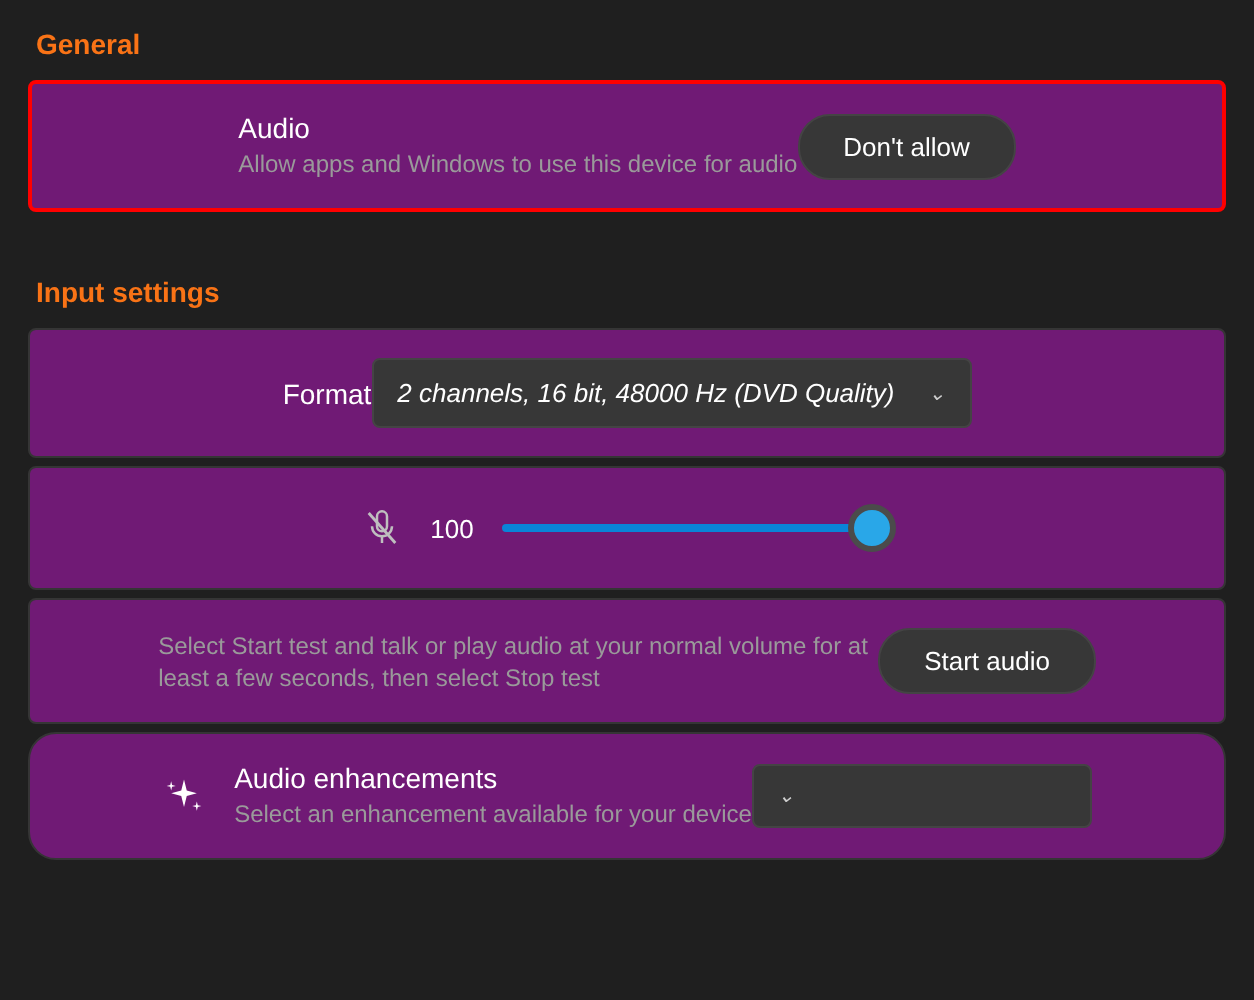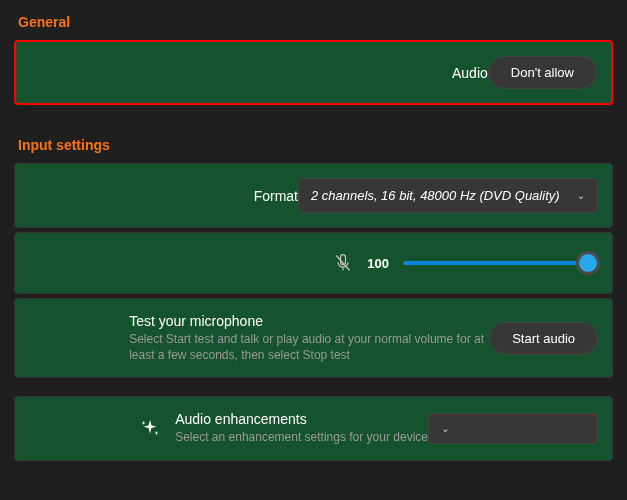--- a/index.html
+++ b/index.html
@@ -12,27 +12,27 @@
     overflow: hidden;
     padding: 10px 14px;
   }
   .section-header {
     font-size: 14px;
     font-weight: 600;
     color: #f97316;
     margin: 4px 4px 10px 4px;
   }
   .card {
-    background: #14532d;
+    background: #701a75;
     border: 1px solid #353535;
     border-radius: 4px;
     padding: 14px 14px;
     display: flex;
     align-items: center;
-    justify-content: flex-end;
+    justify-content: center;
     margin-bottom: 4px;
     min-height: 62px;
   }
   .card.highlight {
     border: 2px solid #ff0000;
   }
   .card .text-col { display: flex; flex-direction: column; gap: 2px; }
   .title { font-size: 14px; color: #ffffff; font-weight: 400; }
   .subtitle { font-size: 12px; color: #9a9a9a; font-weight: 400; line-height: 1.35; }
   .btn {
@@ -55,47 +55,48 @@
     align-items: center;
     gap: 16px;
     cursor: pointer;
     font-size: 13px;
     min-width: 300px;
     justify-content: space-between;
     font-style: italic;
   }
   .chev { font-size: 10px; color: #cfcfcf; }
   .vol-row { display: flex; align-items: center; gap: 14px; }
-  .vol-value { font-size: 13px; color: #ffffff; font-weight: bold; }
+  .vol-value { font-size: 13px; color: #ffffff; }
   .slider {
     position: relative; width: 195px; height: 16px;
   }
   .track {
     position: absolute; top: 50%; left: 0; width: 100%; height: 4px;
     background: #0a84d8; border-radius: 2px; transform: translateY(-50%);
   }
   .thumb {
     position: absolute; top: 50%; right: -2px; width: 18px; height: 18px;
     background: #29a7e8; border: 3px solid #4b4b4b; border-radius: 50%;
     transform: translateY(-50%); box-sizing: content-box;
   }
   .mic-icon { width: 20px; height: 20px; display: block; }
   .enh-row .text-col { margin-left: 14px; flex: 1; }
   .enh-lead { display:flex; align-items:center; }
   .sparkle-icon { width: 22px; height: 22px; display:block; }
-  .gap-top { margin-top: 18px; }
+  .gap-top { margin-top: 4px; border-radius: 14px; }
 </style>
 </head>
 <body>
 
 <div class="section-header">General</div>
 
 <div class="card highlight">
   <div class="text-col">
     <div class="title">Audio</div>
+    <div class="subtitle">Allow apps and Windows to use this device for audio</div>
   </div>
   <button class="btn">Don't allow</button>
 </div>
 
 <div class="spacer"></div>
 
 <div class="section-header">Input settings</div>
 
 <div class="card">
   <div class="title">Format</div>
@@ -116,34 +117,33 @@
     <span class="vol-value">100</span>
     <div class="slider">
       <div class="track"></div>
       <div class="thumb"></div>
     </div>
   </div>
 </div>
 
 <div class="card" style="align-items:center;">
   <div class="text-col" style="max-width:360px;">
-    <div class="title">Test your microphone</div>
     <div class="subtitle">Select Start test and talk or play audio at your normal volume for at least a few seconds, then select Stop test</div>
   </div>
   <button class="btn">Start audio</button>
 </div>
 
 <div class="card gap-top enh-row">
   <div class="enh-lead">
     <svg class="sparkle-icon" viewBox="0 0 24 24">
       <path d="M12 3 L13.5 9 L19 10.5 L13.5 12 L12 18 L10.5 12 L5 10.5 L10.5 9 Z" fill="#ffffff"></path>
       <path d="M5 4 L5.5 6 L7.5 6.5 L5.5 7 L5 9 L4.5 7 L2.5 6.5 L4.5 6 Z" fill="#ffffff"></path>
       <path d="M19 15 L19.5 17 L21.5 17.5 L19.5 18 L19 20 L18.5 18 L16.5 17.5 L18.5 17 Z" fill="#ffffff"></path>
     </svg>
     <div class="text-col">
       <div class="title">Audio enhancements</div>
-      <div class="subtitle">Select an enhancement settings for your device</div>
+      <div class="subtitle">Select an enhancement available for your device</div>
     </div>
   </div>
   <div class="dropdown" style="min-width:170px;">
     <span class="chev">⌄</span>
   </div>
 </div>
 
 </body></html>

